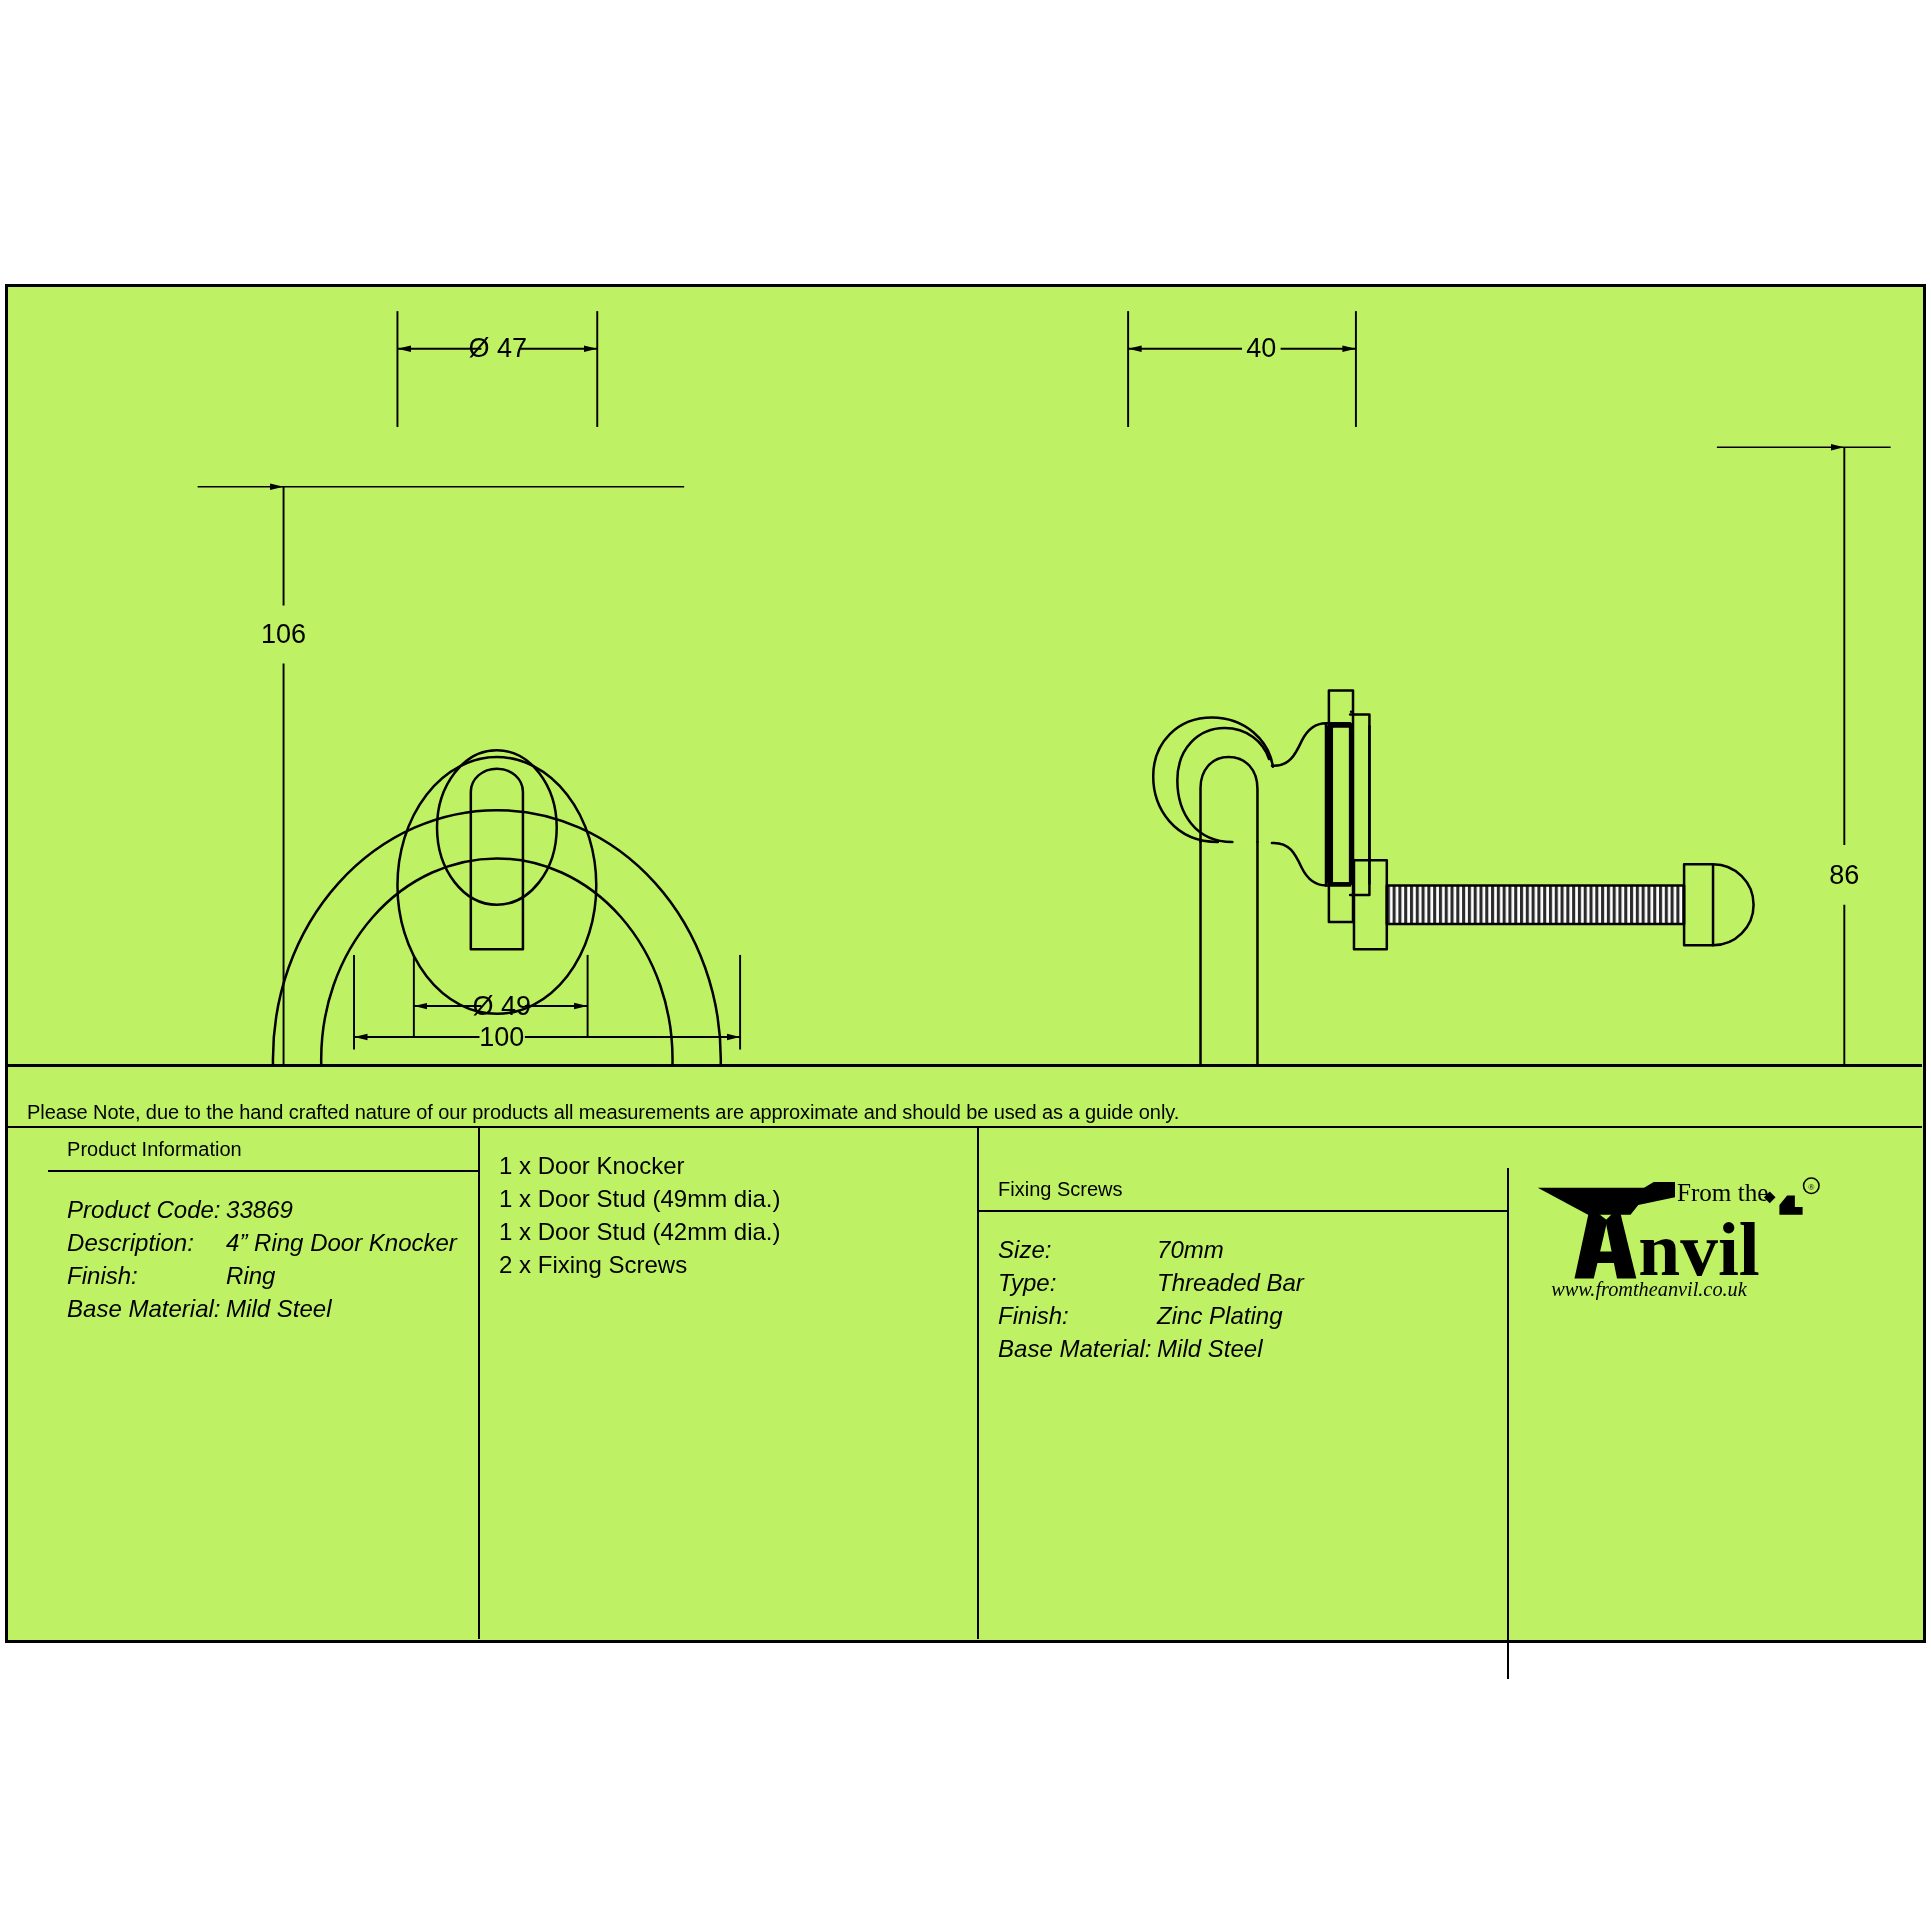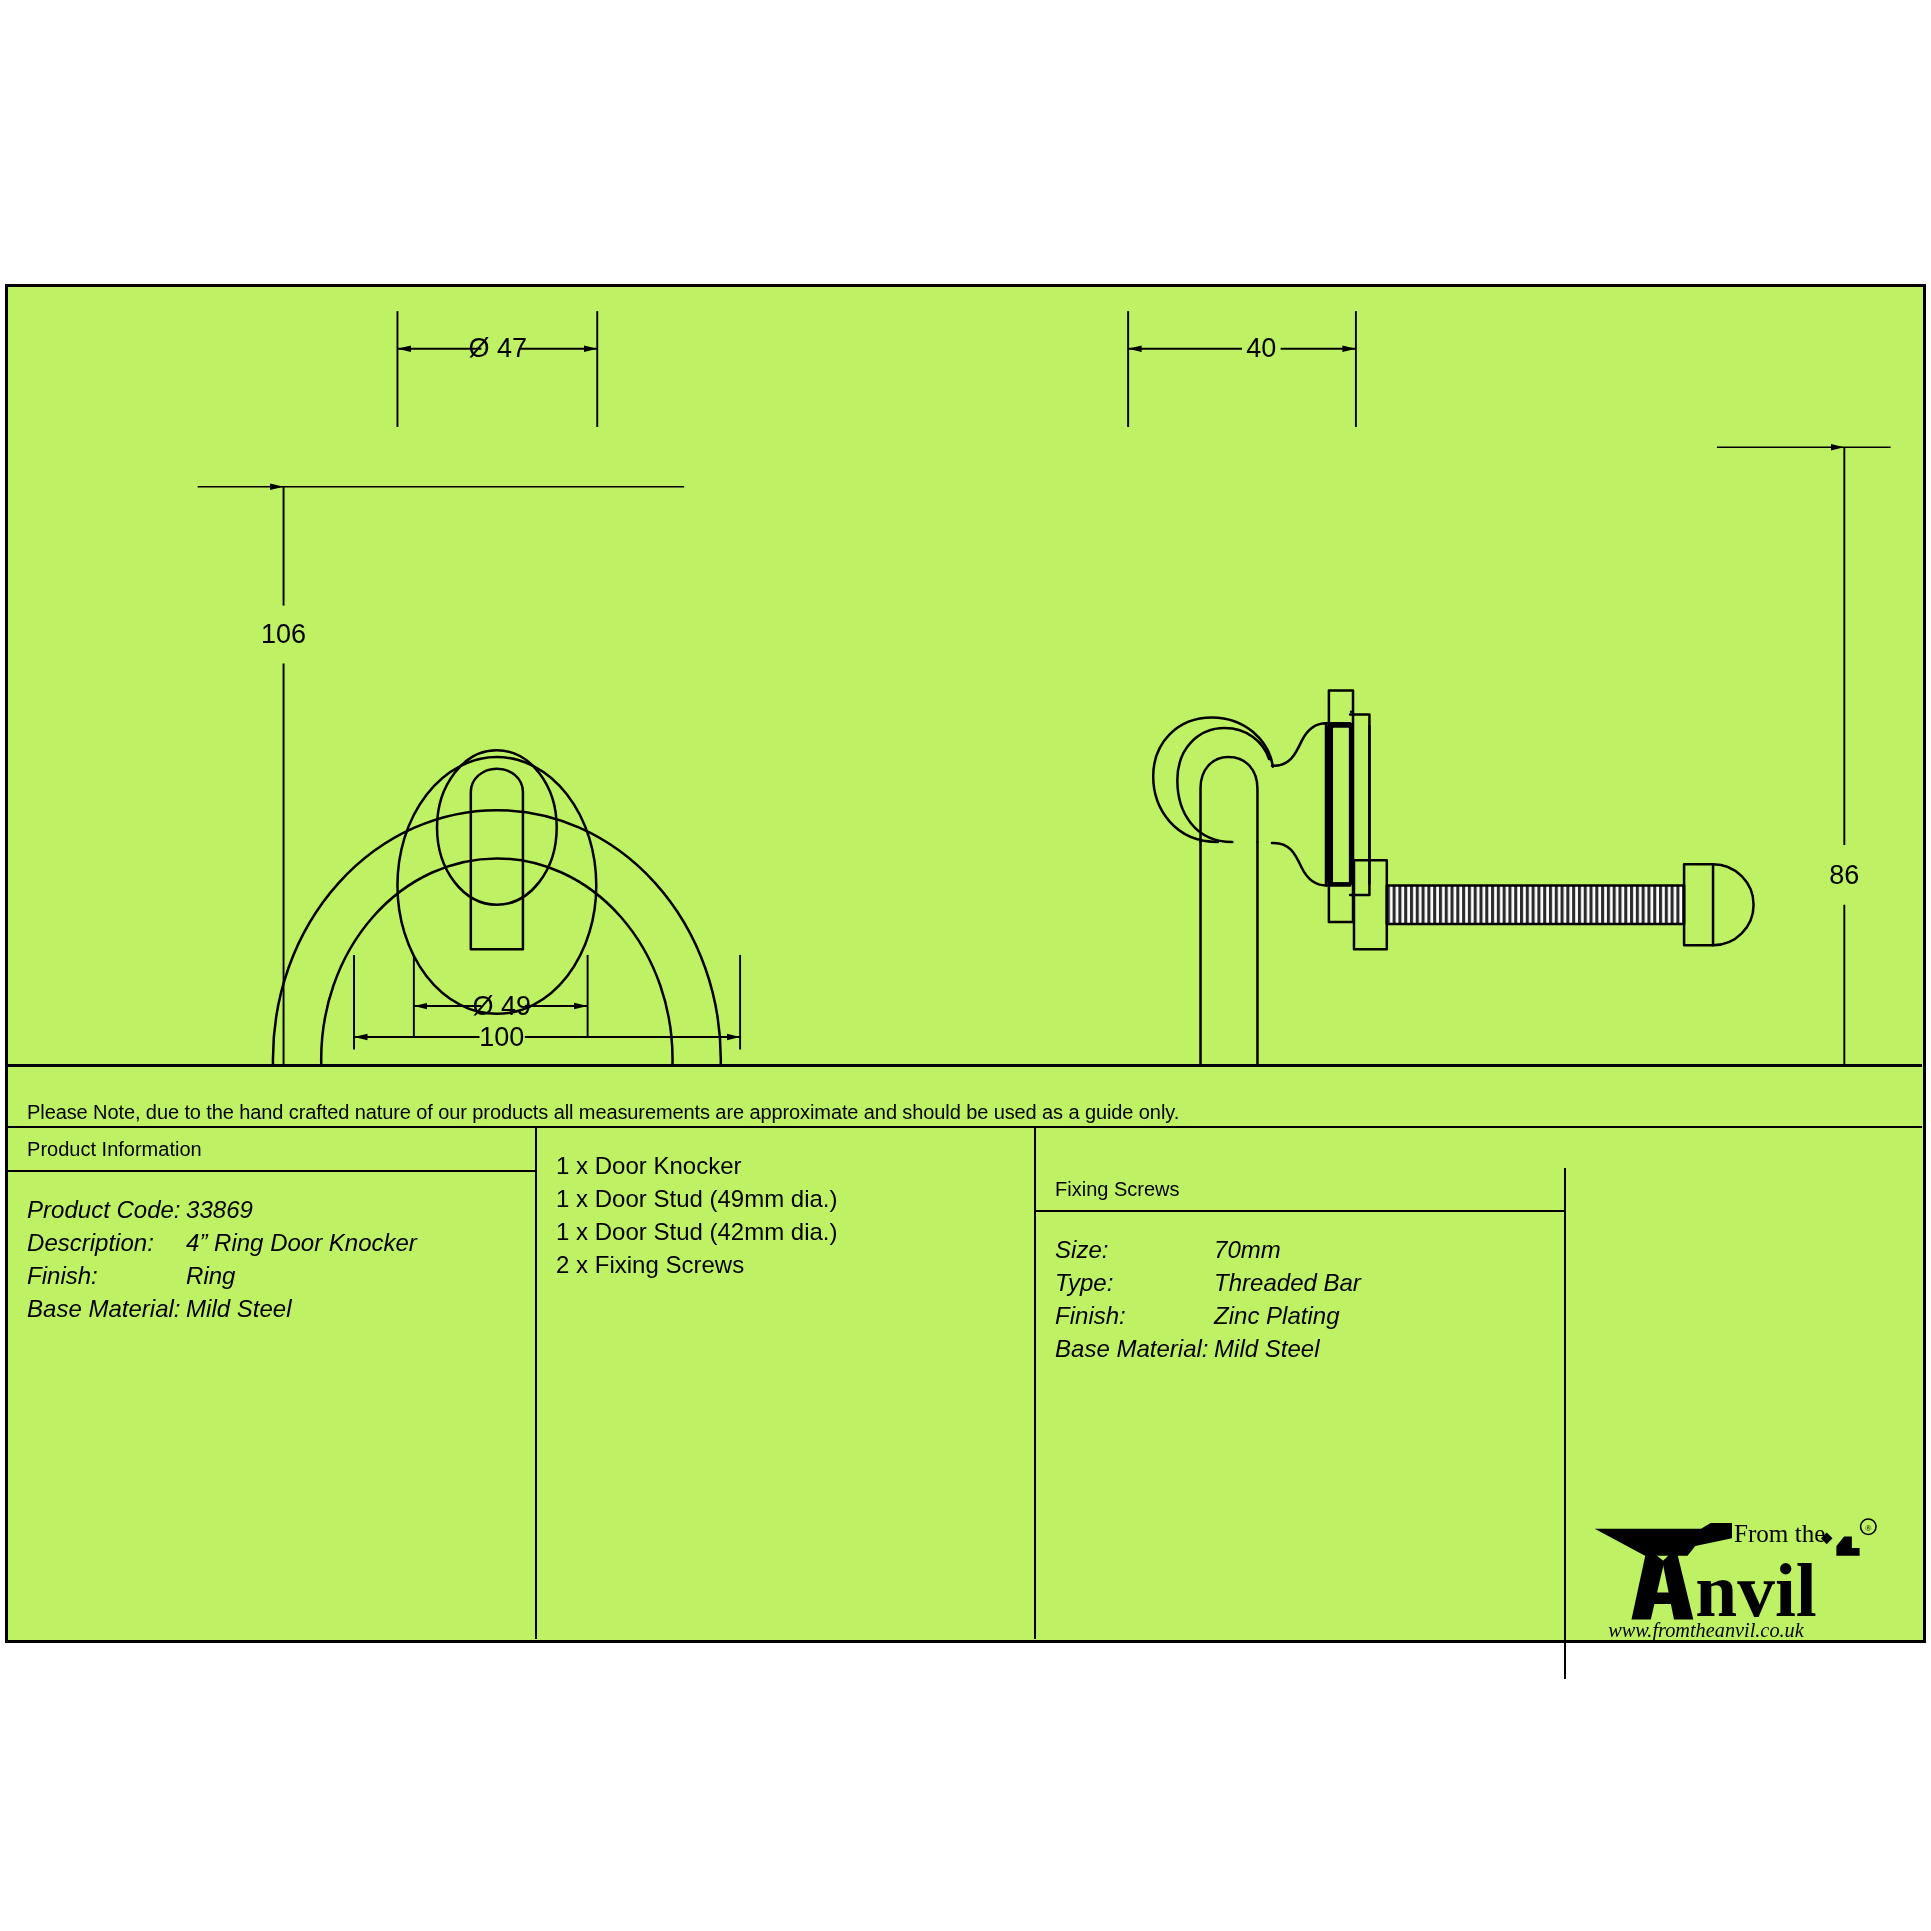--- a/index.html
+++ b/index.html
@@ -65,21 +65,21 @@
     height: 513px;
     border-top: 2.9px solid #000;
     box-sizing: border-box;
     display: flex;
   }
   .col {
     box-sizing: border-box;
     position: relative;
     height: 100%;
   }
-  .col.c1 { width: 529px; border-right: 2.9px solid #000; }
+  .col.c1 { width: 472px; border-right: 2.9px solid #000; padding-left: 40px; }
   .col.c2 { width: 499px; border-right: 2.9px solid #000; }
   .col.c3 { width: 530px; border-right: 2.9px solid #000; margin-top: 40px; }
   .col.c4 { width: 333px; }
   .col-head {
     height: 44px;
     border-bottom: 2.9px solid #000;
     box-sizing: border-box;
     display: flex;
     align-items: center;
     padding-left: 19.3px;
@@ -103,21 +103,21 @@
     white-space: nowrap;
   }
   
   #logo-box {
     position: absolute;
     left: 0;
     top: 0;
     width: 333px;
     height: 513px;
     display: flex;
-    align-items: flex-end;
+    align-items: flex-start;
     justify-content: center;
     padding-top: 46px;
     box-sizing: border-box;
   }
   #logo-svg { display: block; }
   .dimtext {
     font-family: "Liberation Sans", sans-serif;
   }
 </style>
 </head>

